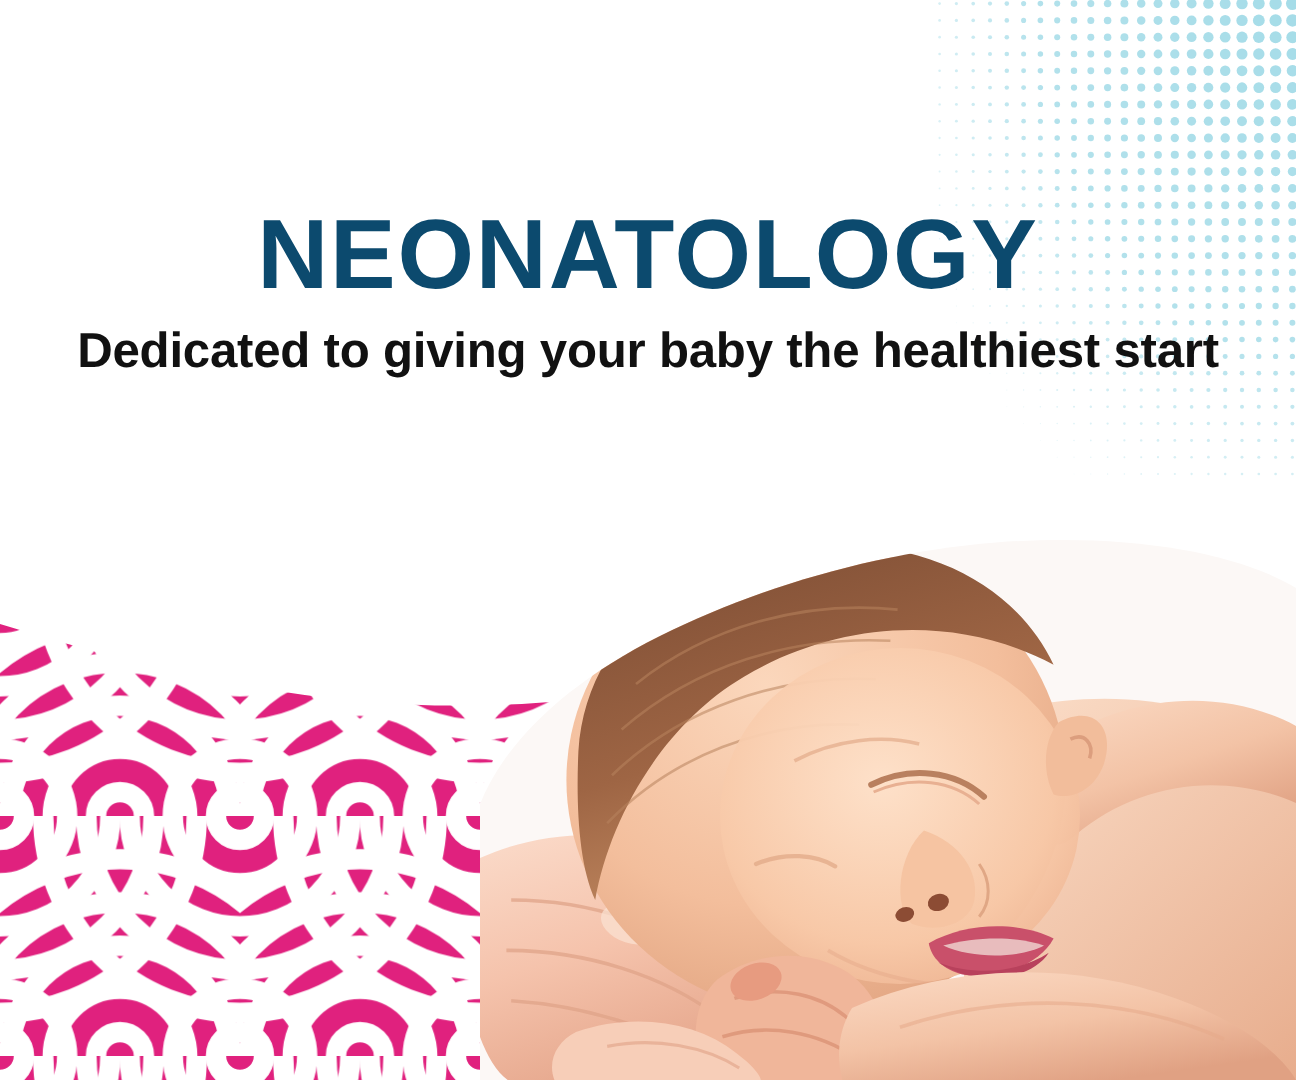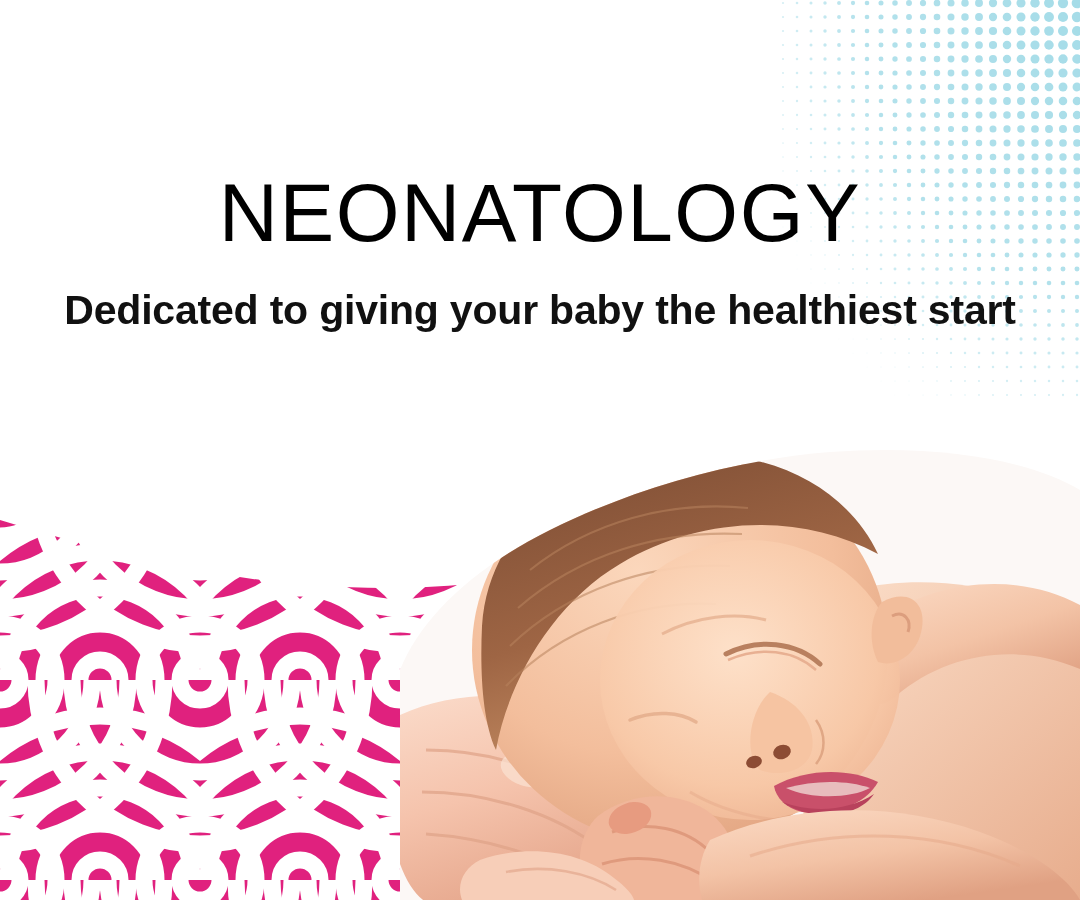--- a/index.html
+++ b/index.html
@@ -29,28 +29,28 @@
     position:absolute;
     top:0; left:0;
     width:1080px;
     text-align:center;
     z-index:6;
   }
   .title {
     margin-top:172px;
     font-family:"Liberation Sans", sans-serif;
     font-size:82px;
-    font-weight:normal;
+    font-weight:bold;
     letter-spacing:1.5px;
     line-height:1.0;
-    color:#000000;
+    color:#0c4a6e;
     white-space:nowrap;
   }
   .subtitle {
-    margin-top:30px;
+    margin-top:12px;
     font-family:"Liberation Sans", sans-serif;
     font-size:41px;
     font-weight:bold;
     line-height:1.30;
     letter-spacing:-0.2px;
     color:#111111;
     padding:0 36px;
   }
 
   

